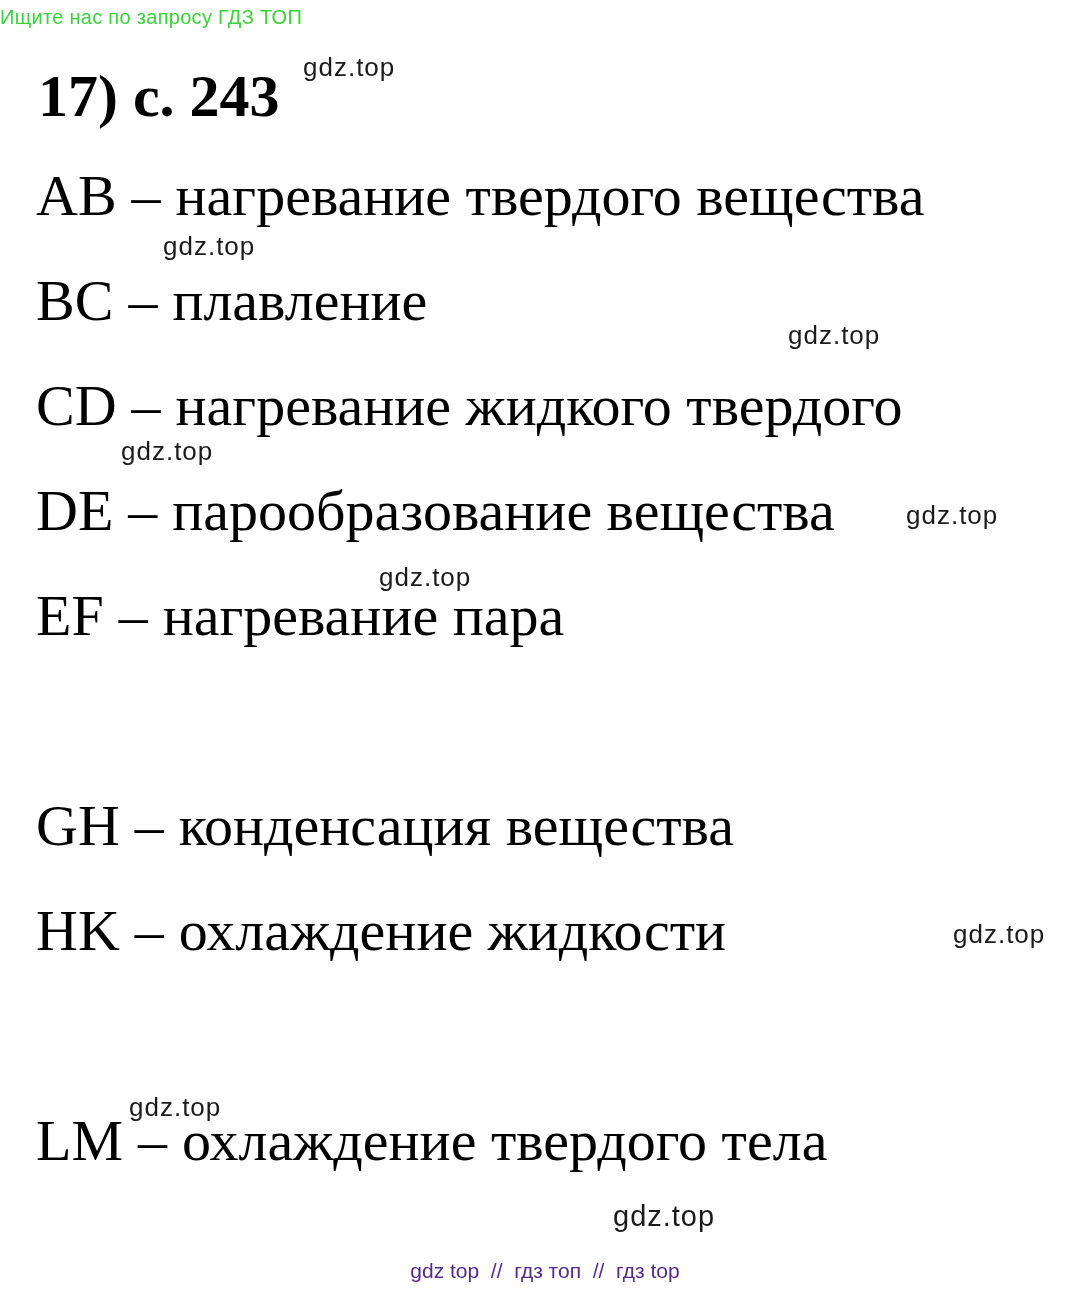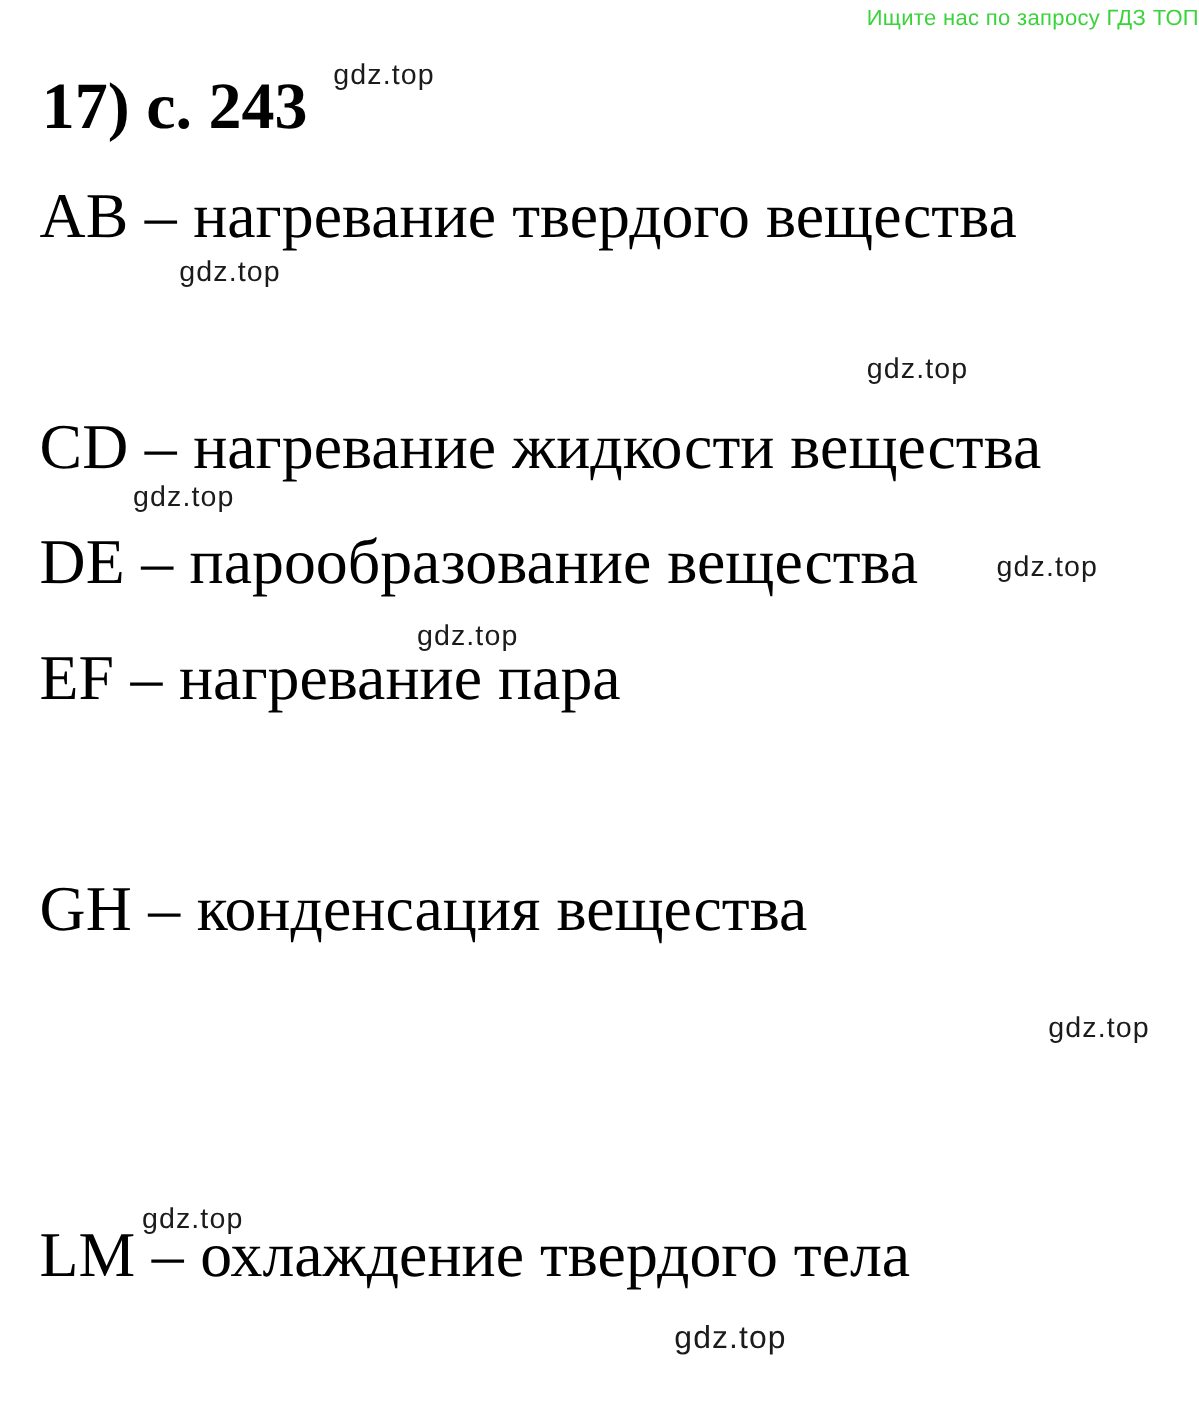--- a/index.html
+++ b/index.html
@@ -14,21 +14,21 @@
     background: #ffffff;
     overflow: hidden;
     font-family: "Liberation Serif", serif;
     color: #000000;
   }
   .notice {
     position: absolute;
     top: 6px;
     left: 0;
     width: 100%;
-    text-align: right;
+    text-align: left;
     font-family: "Liberation Sans", sans-serif;
     font-size: 20px;
     color: #3bd33b;
     letter-spacing: 0.3px;
   }
   .title {
     position: absolute;
     top: 62px;
     left: 38px;
     margin: 0;
@@ -99,28 +99,31 @@
   <div class="wm wm5">gdz.top</div>
   <div class="wm wm6">gdz.top</div>
   <div class="wm wm7">gdz.top</div>
   <div class="wm wm8">gdz.top</div>
   <div class="wm wm9">gdz.top</div>
 
   <h1 class="title">17) с. 243</h1>
 
   <div class="row r0"><span>AB</span><span class="sep">–</span><span>нагревание твердого вещества</span></div>
 
+  <div class="row r1"><span>BC</span><span class="sep">–</span><span>плавление</span></div>
 
-  <div class="row r2"><span>CD</span><span class="sep">–</span><span>нагревание жидкости вещества</span></div>
+  <div class="row r2"><span>CD</span><span class="sep">–</span><span>нагревание жидкого твердого</span></div>
 
   <div class="row r3"><span>DE</span><span class="sep">–</span><span>парообразование вещества</span></div>
 
   <div class="row r4"><span>EF</span><span class="sep">–</span><span>нагревание пара</span></div>
 
 
   <div class="row r6"><span>GH</span><span class="sep">–</span><span>конденсация вещества</span></div>
 
+  <div class="row r7"><span>HK</span><span class="sep">–</span><span>охлаждение жидкости</span></div>
 
 
   <div class="row r9"><span>LM</span><span class="sep">–</span><span>охлаждение твердого тела</span></div>
 
+  <div class="footer">gdz top  //  гдз топ  //  гдз top</div>
 
 </div>
 
 </body></html>

